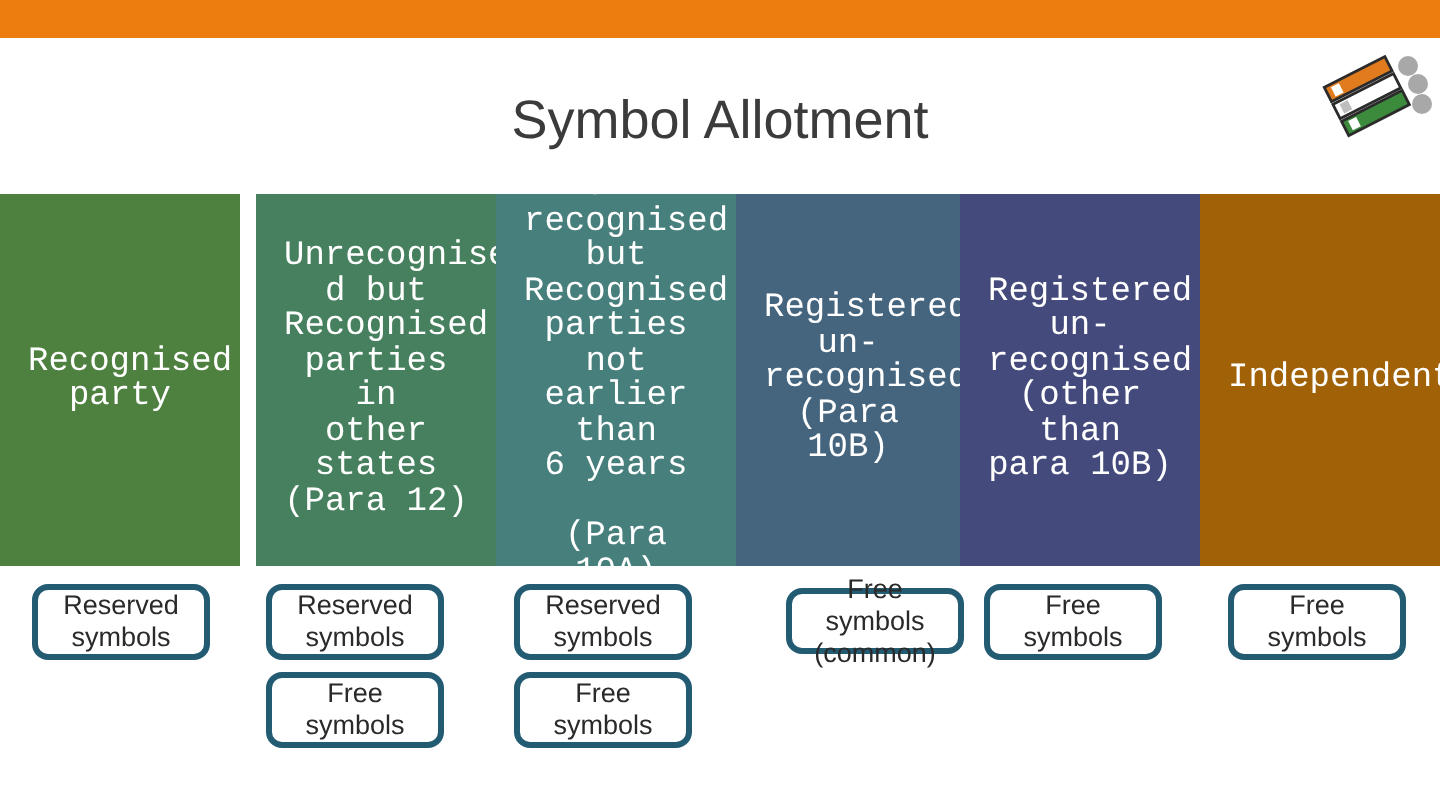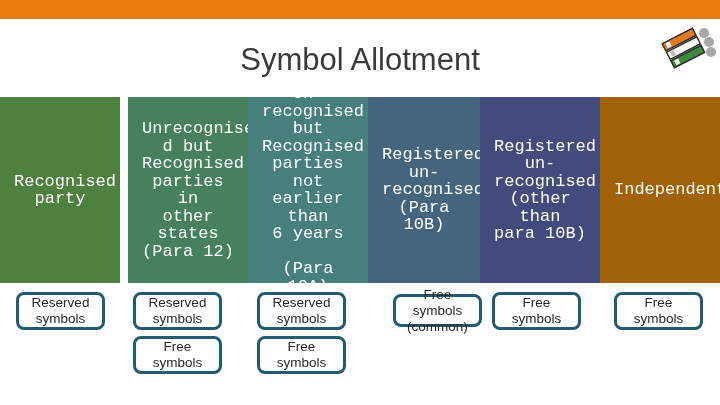--- a/index.html
+++ b/index.html
@@ -24,21 +24,21 @@
     width: 720px; height: 19px;
     background: #ED7D0E;
   }
 
   
   #slide-title {
     position: absolute;
     left: 0; top: 44px;
     width: 720px;
     text-align: center;
-    font-size: 31px;
+    font-size: 27px;
     line-height: 32px;
     color: #3B3B3B;
     font-family: "Liberation Sans", sans-serif;
     white-space: nowrap;
   }
 
   
   #eci-logo {
     position: absolute;
     left: 660px; top: 19px;

